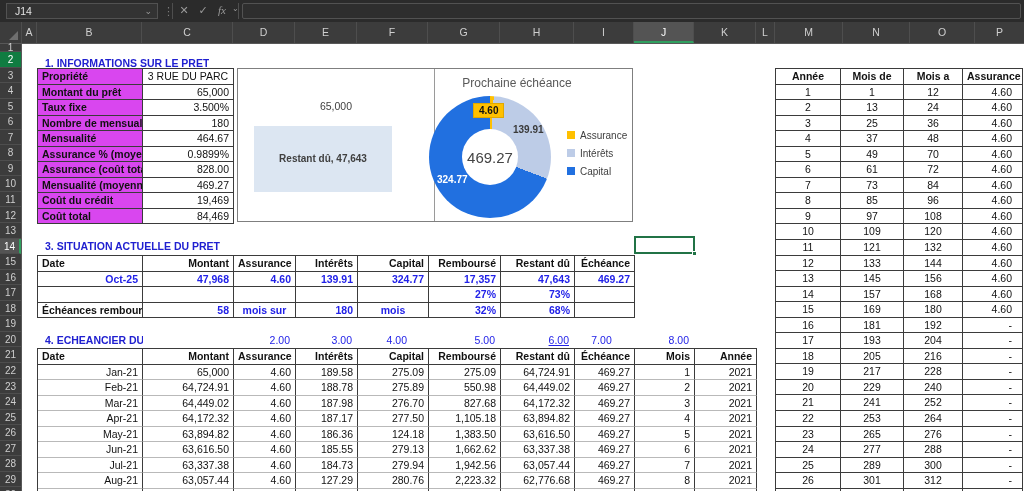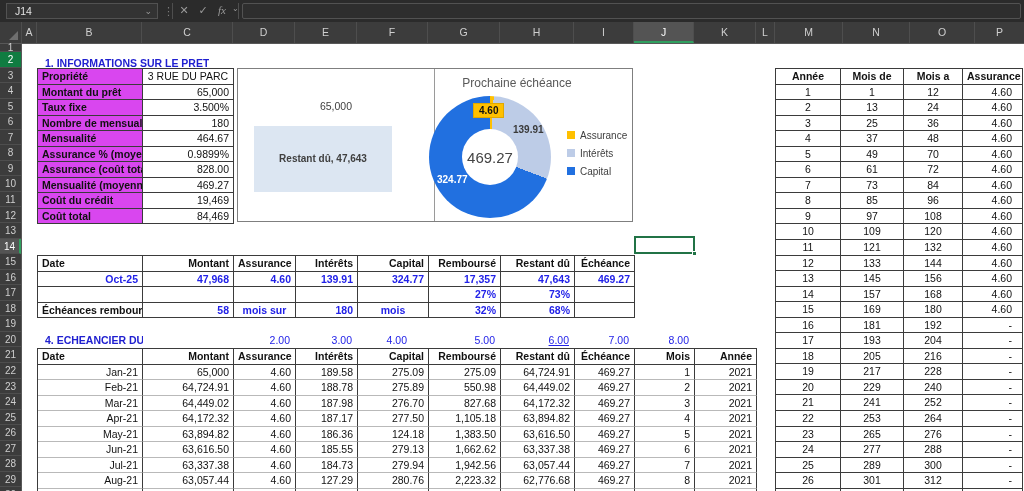--- a/index.html
+++ b/index.html
@@ -196,20 +196,21 @@
             <div class="lsq" style="background: rgb(189, 204, 231);"></div>
             <div class="ltxt">Intérêts</div>
           </div>
           <div class="litem" style="top: 36px;">
             <div class="lsq" style="background: rgb(33, 112, 224);"></div>
             <div class="ltxt">Capital</div>
           </div>
         </div>
     </div>
 
+    <div class="sec-title" style="left:23px; top:196px; color:#2020d0;">3. SITUATION ACTUELLE DU PRET</div>
     <div id="t3" class="tbl" style="left:15px; top:211px; grid-template-columns:105px 91px 62px 62px 71px 72px 74px 60px; grid-auto-rows:15.55px;">
         <div class="tc hdr l">Date</div>
         <div class="tc hdr r">Montant</div>
         <div class="tc hdr r">Assurance</div>
         <div class="tc hdr r">Intérêts</div>
         <div class="tc hdr r">Capital</div>
         <div class="tc hdr r">Remboursé</div>
         <div class="tc hdr r">Restant dû</div>
         <div class="tc hdr r">Échéance</div>
         <div class="tc blue r">Oct-25</div>
@@ -238,21 +239,21 @@
         <div class="tc blue r"></div>
       </div>
 
     <div class="sec-title" style="left:23px; top:290px; width:98px; color:#2020d0;">4. ECHEANCIER DU PRE</div>
     <div id="colnums">
         <div class="colnum" style="left: 211px; width: 62px; top: 290px;">2.00</div>
         <div class="colnum" style="left: 273px; width: 62px; top: 290px;">3.00</div>
         <div class="colnum" style="left: 319px; width: 71px; top: 290px;">4.00</div>
         <div class="colnum" style="left: 406px; width: 72px; top: 290px;">5.00</div>
         <div class="colnum" style="left: 478px; width: 74px; top: 290px; text-decoration: underline;">6.00</div>
-        <div class="colnum" style="left: 552px; width: 60px; top: 290px;">7.00</div>
+        <div class="colnum" style="left: 552px; width: 60px; top: 290px; text-align: center;">7.00</div>
         <div class="colnum" style="left: 612px; width: 60px; top: 290px;">8.00</div>
       </div>
     <div id="t4" class="tbl" style="left:15px; top:304px; grid-template-columns:105px 91px 62px 62px 71px 72px 74px 60px 60px 62px; grid-auto-rows:15.55px;">
         <div class="tc hdr l">Date</div>
         <div class="tc hdr r">Montant</div>
         <div class="tc hdr r">Assurance</div>
         <div class="tc hdr r">Intérêts</div>
         <div class="tc hdr r">Capital</div>
         <div class="tc hdr r">Remboursé</div>
         <div class="tc hdr r">Restant dû</div>

